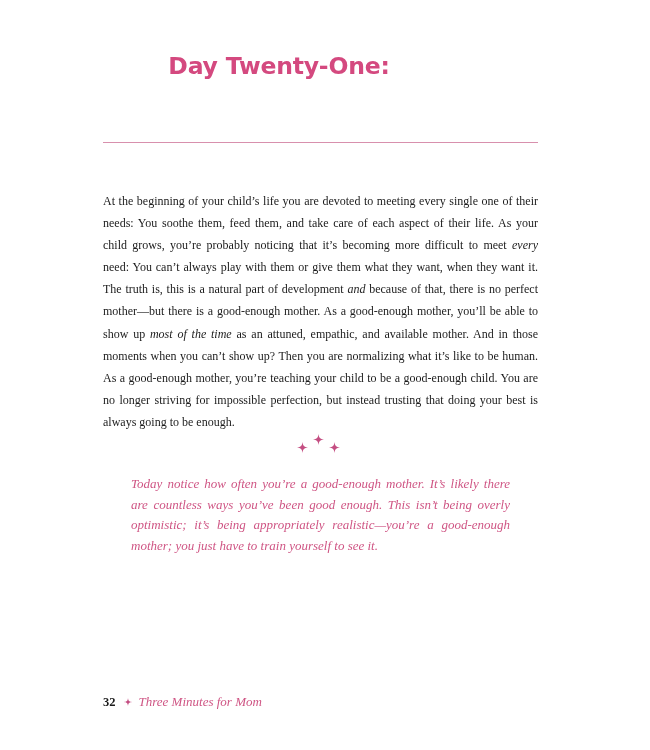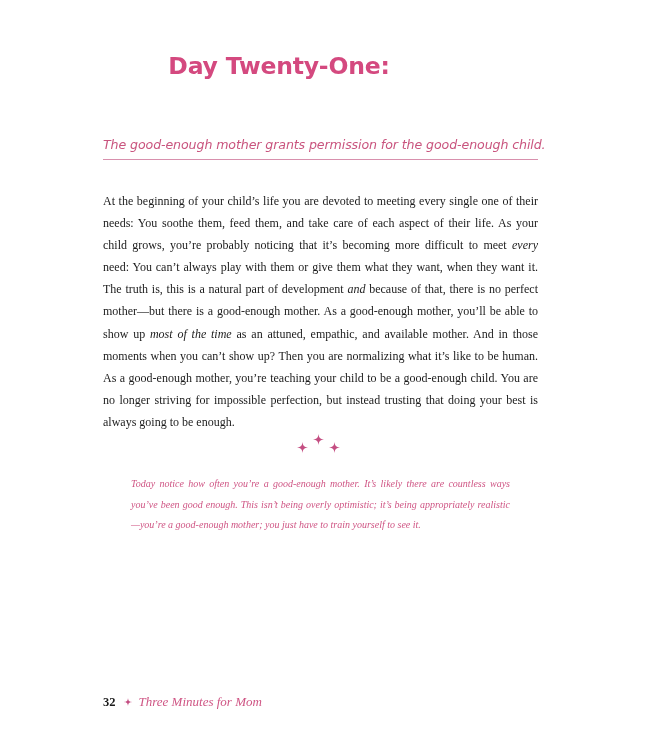--- a/index.html
+++ b/index.html
@@ -108,21 +108,21 @@
   
   .quote-block {
     position: absolute;
     left: 131px;
     top: 474px;
     width: 379px;
   }
   .quote-text {
     font-family: "Liberation Serif", serif;
     font-style: italic;
-    font-size: 10px;
+    font-size: 13px;
     line-height: 20.6px;
     color: #cf5584;
     text-align: justify;
     text-justify: inter-word;
     margin: 0;
   }
 
   
   .footer {
     position: absolute;
@@ -156,21 +156,20 @@
 </head>
 <body>
 
 <div class="page">
 
   <div class="title-block">
     <div class="title-line">Day Twenty-One:</div>
   </div>
 
   <div class="subtitle-block">
-    <div class="subtitle">The good-enough mother grants permission for the good-enough child.</div>
     <div class="subtitle-rule"></div>
   </div>
 
   <div class="body-block">
     <p class="body-para" id="body-para">At the beginning of your child’s life you are devoted to meeting every single one of their needs: You soothe them, feed them, and take care of each aspect of their life. As your child grows, you’re probably noticing that it’s becoming more difficult to meet <em>every</em> need: You can’t always play with them or give them what they want, when they want it. The truth is, this is a natural part of development <em>and</em> because of that, there is no perfect mother—but there is a good-enough mother. As a good-enough mother, you’ll be able to show up <em>most of the time</em> as an attuned, empathic, and available mother. And in those moments when you can’t show up? Then you are normalizing what it’s like to be human. As a good-enough mother, you’re teaching your child to be a good-enough child. You are no longer striving for impossible perfection, but instead trusting that doing your best is always going to be enough.</p>
   </div>
 
   <div class="ornament">
     <div class="ornament-inner">
       <span class="spark s-left">

